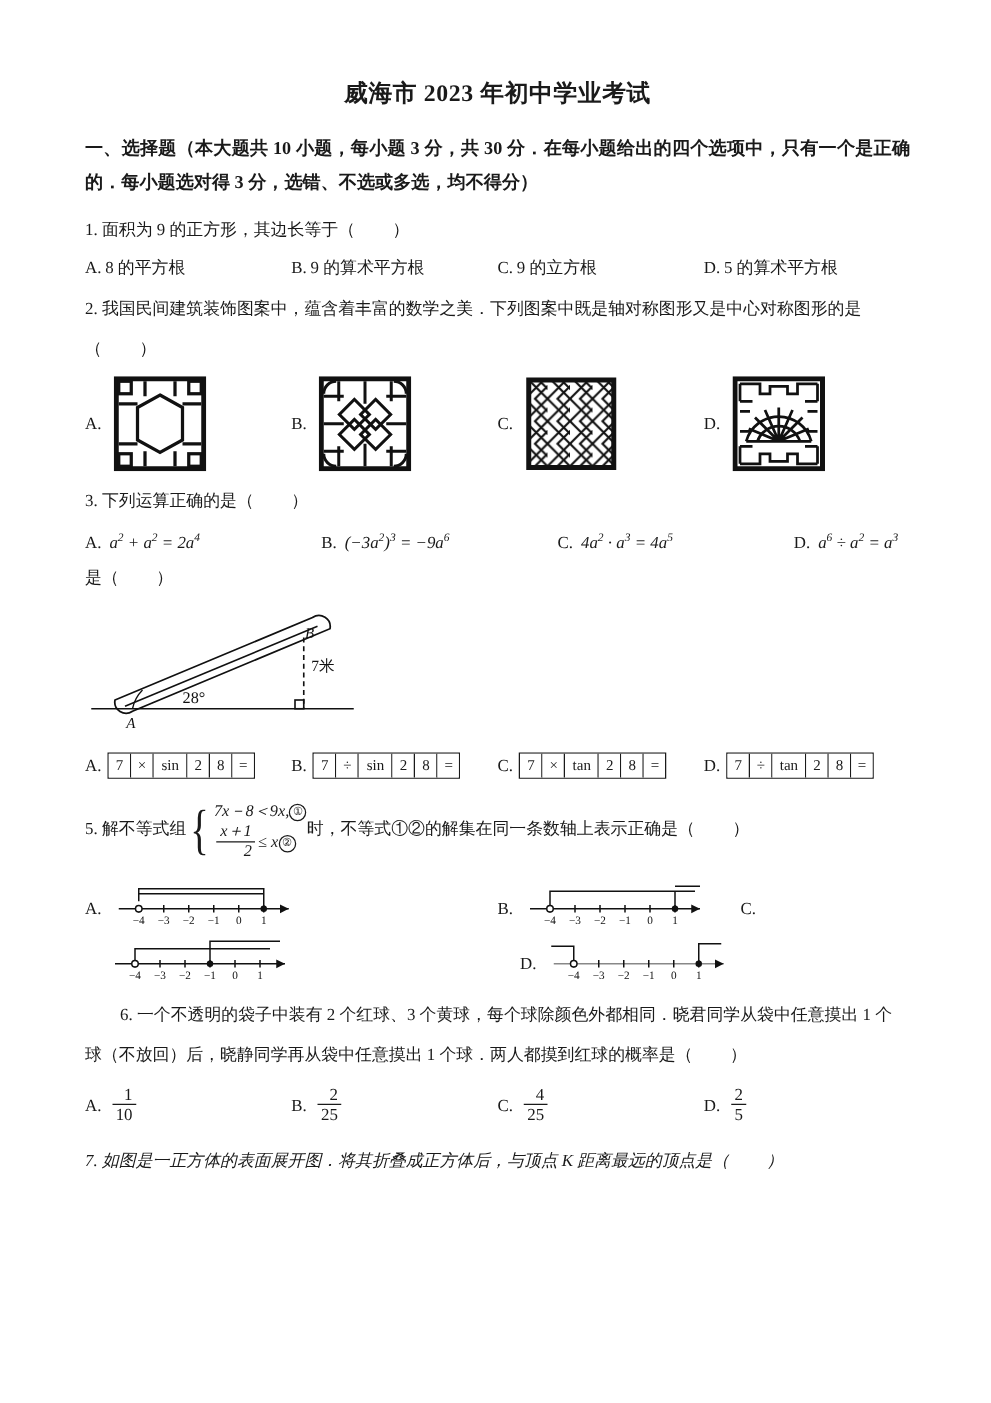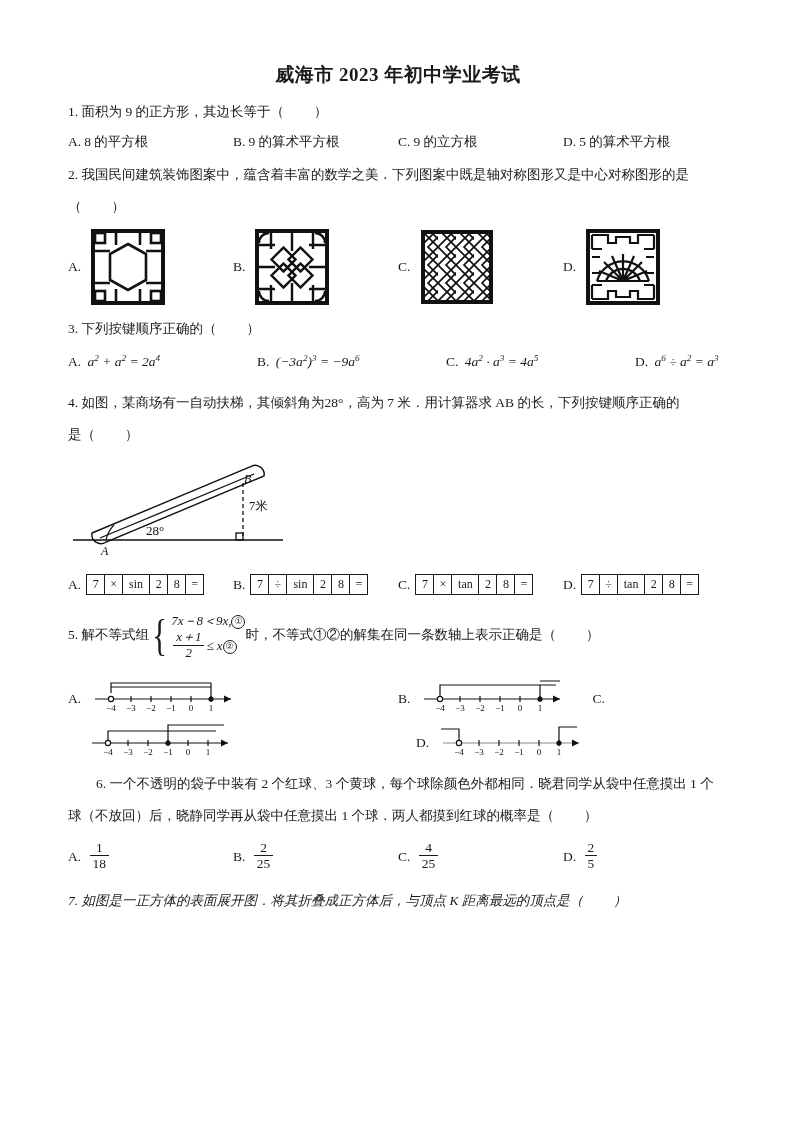--- a/index.html
+++ b/index.html
@@ -24,21 +24,21 @@
   .q-tight{margin-top:7px;}
   .blank{display:inline-block;width:30px;}
 
   .opts{display:flex;font-size:13.5px;margin-top:9px;}
   .opt{flex:0 0 25%;}
   .opt-lbl{margin-right:3px;}
 
   
   .mi{font-family:"Liberation Serif",serif;font-style:italic;}
   sup{font-size:.68em;vertical-align:super;line-height:0;}
-  .frac{display:inline-block;vertical-align:-0.55em;text-align:center;margin:0 2px;}
+  .frac{display:inline-block;vertical-align:-0.55em;text-align:right;margin:0 2px;}
   .frac .num{display:block;border-bottom:1px solid #1a1a1a;padding:0 3px;line-height:1.15;}
   .frac .den{display:block;padding:0 3px;line-height:1.15;}
   .circnum{display:inline-block;border:1px solid #1a1a1a;border-radius:50%;
            width:12px;height:12px;line-height:11px;text-align:center;font-size:9px;
            font-style:normal;vertical-align:1px;}
 
   
   .sys{display:inline-flex;align-items:center;vertical-align:middle;}
   .brace{font-size:44px;line-height:0.72;font-weight:300;transform:scaleX(.7);margin-right:1px;}
   .sys-rows{display:inline-block;font-size:13px;line-height:19px;}
@@ -70,20 +70,21 @@
   .nlcell .nl-lbl{font-size:13.5px;margin-right:8px;margin-top:18px;}
 </style>
 </head>
 <body>
 
 <div class="page">
  <div class="doc">
 
   <div class="title">威海市 2023 年初中学业考试</div>
 
+  <div class="section-head">一、选择题（本大题共 10 小题，每小题 3 分，共 30 分．在每小题给出的四个选项中，只有一个是正确的．每小题选对得 3 分，选错、不选或多选，均不得分）</div>
 
   <div class="q">
     <span>1.</span>
     <span>面积为 9 的正方形，其边长等于（</span><span class="blank"></span><span>）</span>
   </div>
   <div class="opts">
     <div class="opt"><span class="opt-lbl">A.</span><span>8 的平方根</span></div>
     <div class="opt"><span class="opt-lbl">B.</span><span>9 的算术平方根</span></div>
     <div class="opt"><span class="opt-lbl">C.</span><span>9 的立方根</span></div>
     <div class="opt"><span class="opt-lbl">D.</span><span>5 的算术平方根</span></div>
@@ -157,45 +158,41 @@
           <path d="M6,70 H22 V62 H30 V68 H44 V62 H52 V70 H68"></path>
           <path d="M6,70 V56 M68,70 V56 M6,56 H16 M58,56 H68"></path>
           <path d="M6,28 H14 M60,28 H68 M6,44 H14 M60,44 H68"></path>
         </g>
       </svg>
     </div>
   </div>
 
   <div class="q">
     <span>3.</span>
-    <span>下列按键顺序正确的（</span><span class="blank"></span><span>）</span>
+    <span>下列运算正确的是（</span><span class="blank"></span><span>）</span>
   </div>
   <div class="opts" style="margin-top:13px;gap:24px;">
     <div class="opt">
       <span class="opt-lbl">A.</span>
       <span class="mi">a<sup>2</sup> + a<sup>2</sup> = 2a<sup>4</sup></span>
     </div>
     <div class="opt">
       <span class="opt-lbl">B.</span>
       <span class="mi">(−3a<sup>2</sup>)<sup>3</sup> = −9a<sup>6</sup></span>
     </div>
     <div class="opt">
       <span class="opt-lbl">C.</span>
       <span class="mi">4a<sup>2</sup> · a<sup>3</sup> = 4a<sup>5</sup></span>
     </div>
     <div class="opt">
       <span class="opt-lbl">D.</span>
       <span class="mi">a<sup>6</sup> ÷ a<sup>2</sup> = a<sup>3</sup></span>
     </div>
   </div>
 
-  <div class="q" style="margin-top:20px;">
-    <span>4.</span>
-    <span>如图，某商场有一自动扶梯，其倾斜角为28°，高为 7 米．用计算器求 AB 的长，下列按键顺序正确的</span>
-  </div>
   <div class="q q-tight">
     <span>是（</span><span class="blank"></span><span>）</span>
   </div>
 
   <div class="figwrap">
     <svg width="300" height="105" viewBox="0 0 300 105">
       <g stroke="#111" fill="none" stroke-width="1.3">
         <line x1="5" y1="85" x2="215" y2="85"></line>
         <path d="M24,78 L182,12 A9,9 0 0 1 196,21 L38,87 A9,9 0 0 1 24,78 Z" stroke-width="1.4"></path>
         <line x1="32" y1="83" x2="186" y2="19"></line>
@@ -387,21 +384,21 @@
   <div class="q" style="margin-top:14px;margin-left:28px;">
     <span>6.</span>
     <span>一个不透明的袋子中装有 2 个红球、3 个黄球，每个球除颜色外都相同．晓君同学从袋中任意摸出 1 个</span>
   </div>
   <div class="q q-tight">
     <span>球（不放回）后，晓静同学再从袋中任意摸出 1 个球．两人都摸到红球的概率是（</span><span class="blank"></span><span>）</span>
   </div>
   <div class="opts" style="margin-top:12px;">
     <div class="opt">
       <span class="opt-lbl">A.</span>
-      <span class="frac"><span class="num">1</span><span class="den">18</span></span>
+      <span class="frac"><span class="num">1</span><span class="den">10</span></span>
     </div>
     <div class="opt">
       <span class="opt-lbl">B.</span>
       <span class="frac"><span class="num">2</span><span class="den">25</span></span>
     </div>
     <div class="opt">
       <span class="opt-lbl">C.</span>
       <span class="frac"><span class="num">4</span><span class="den">25</span></span>
     </div>
     <div class="opt">

